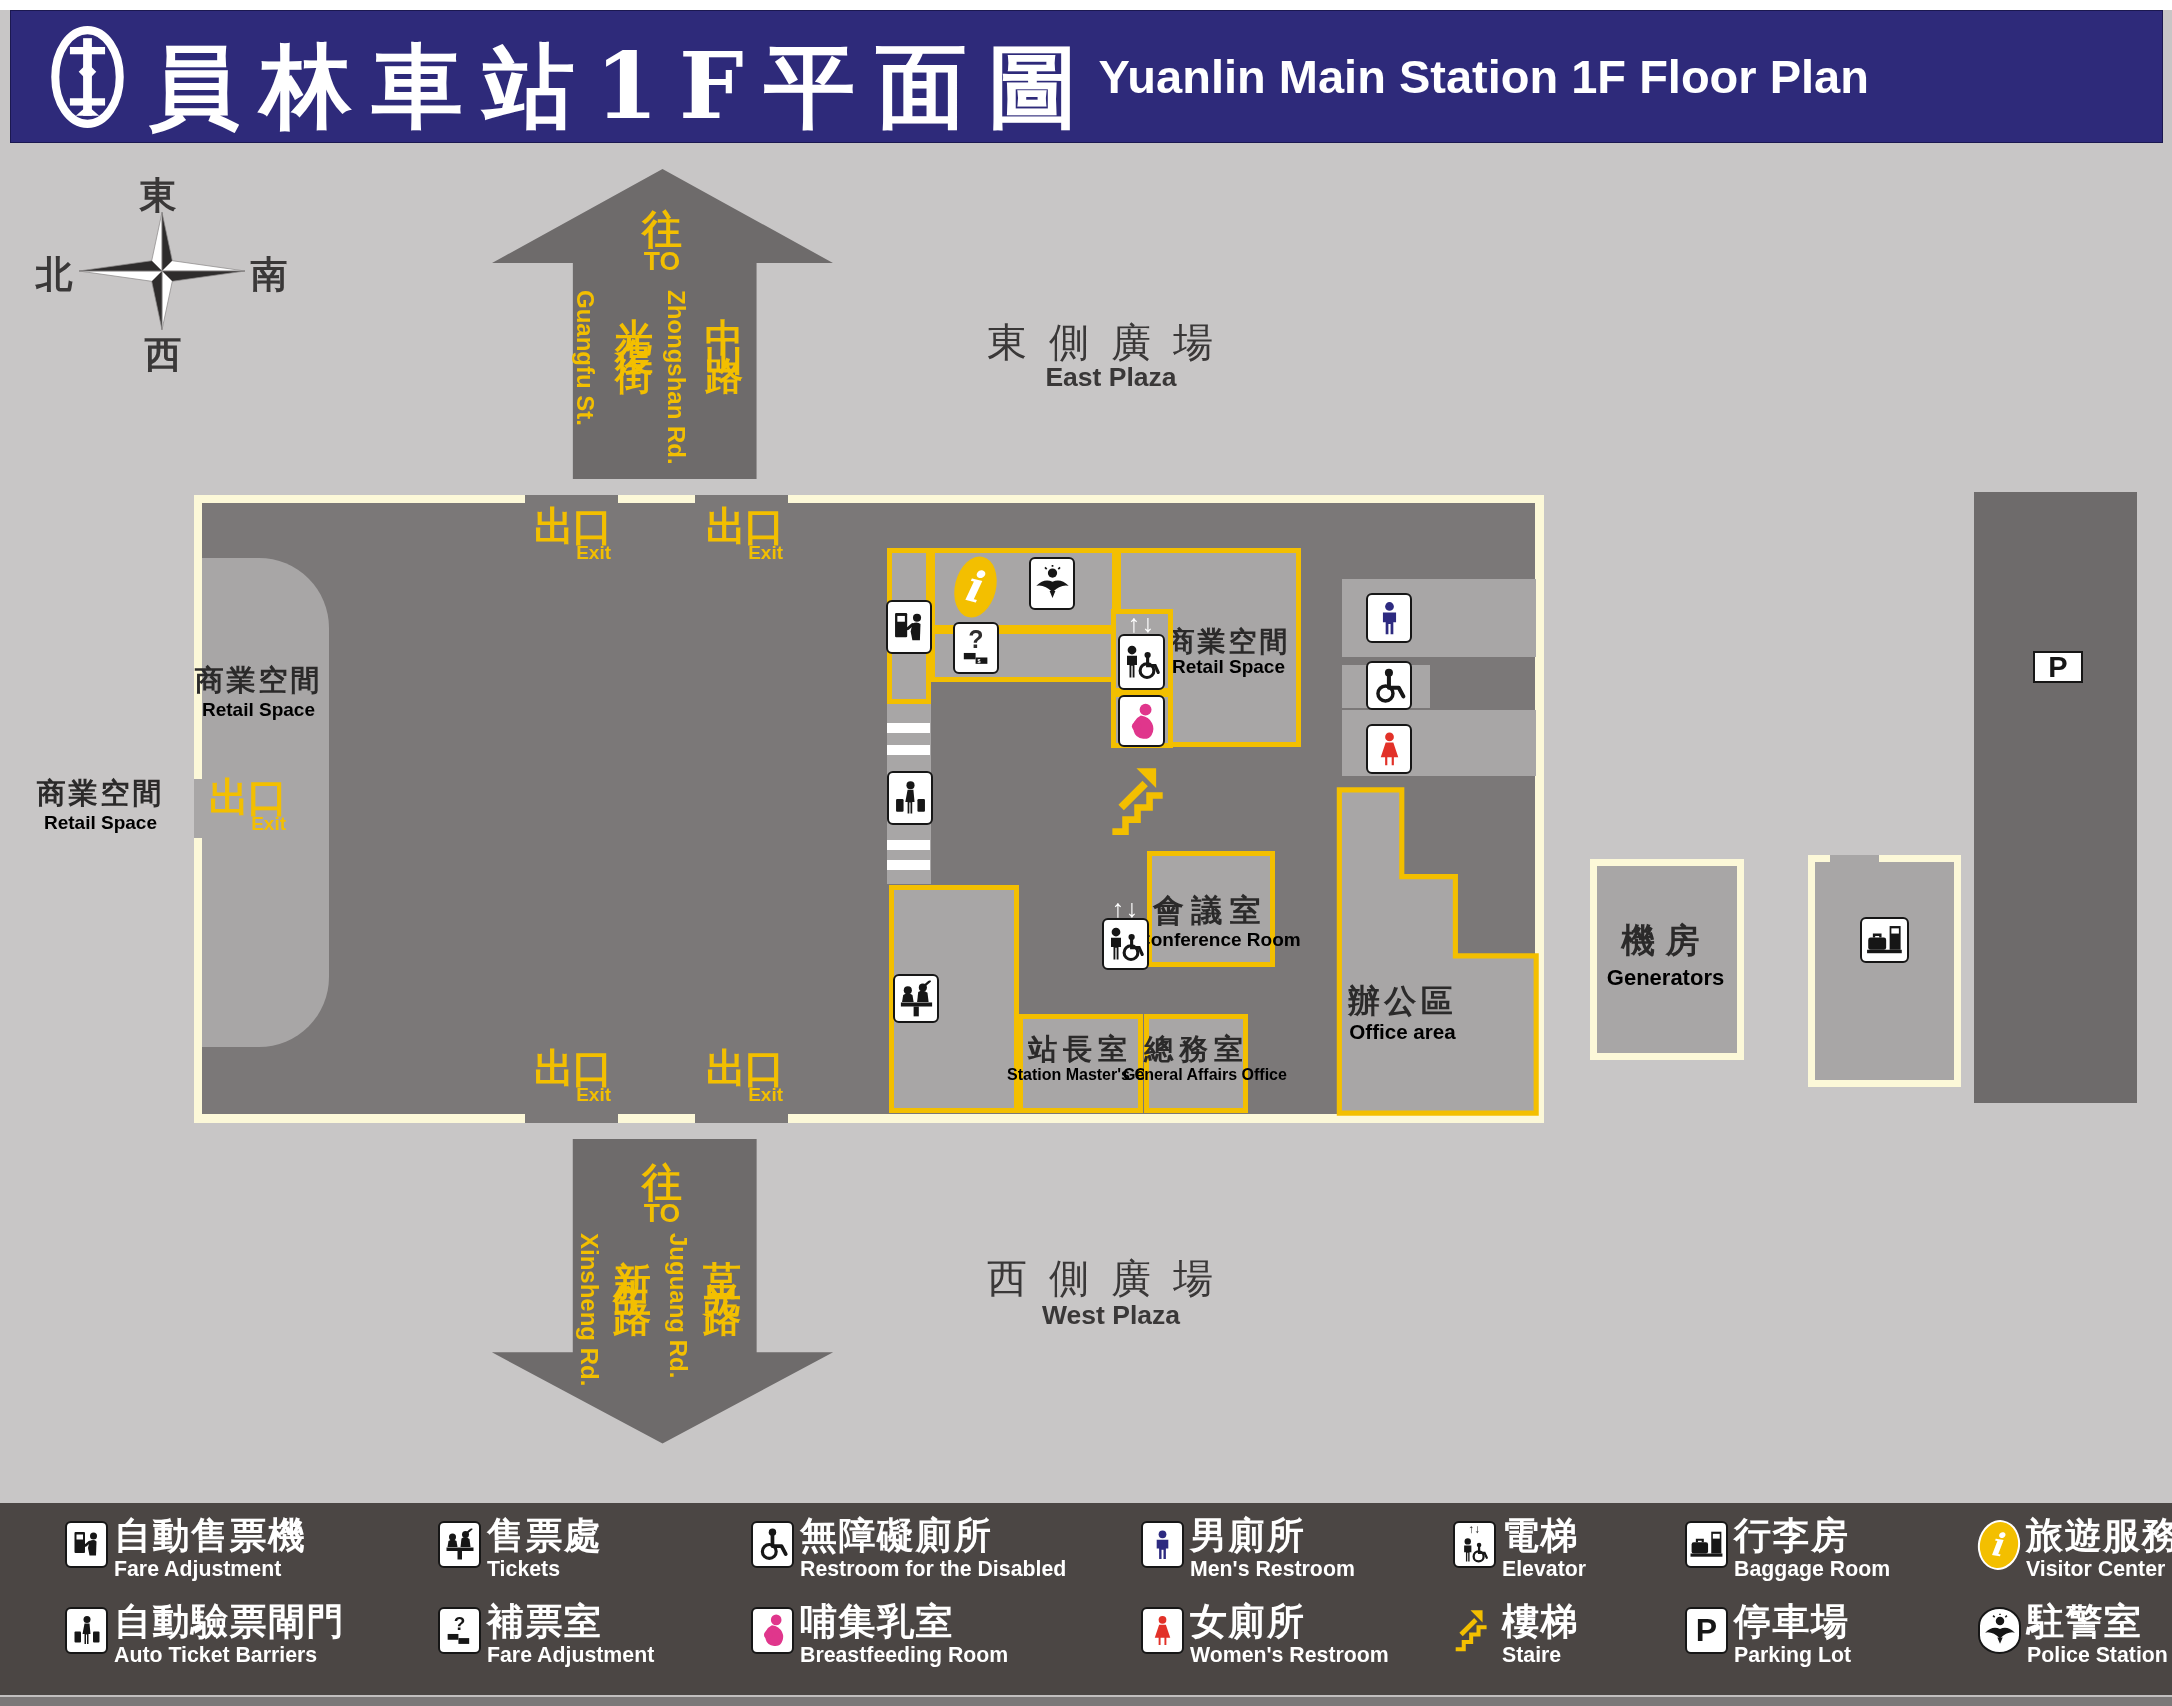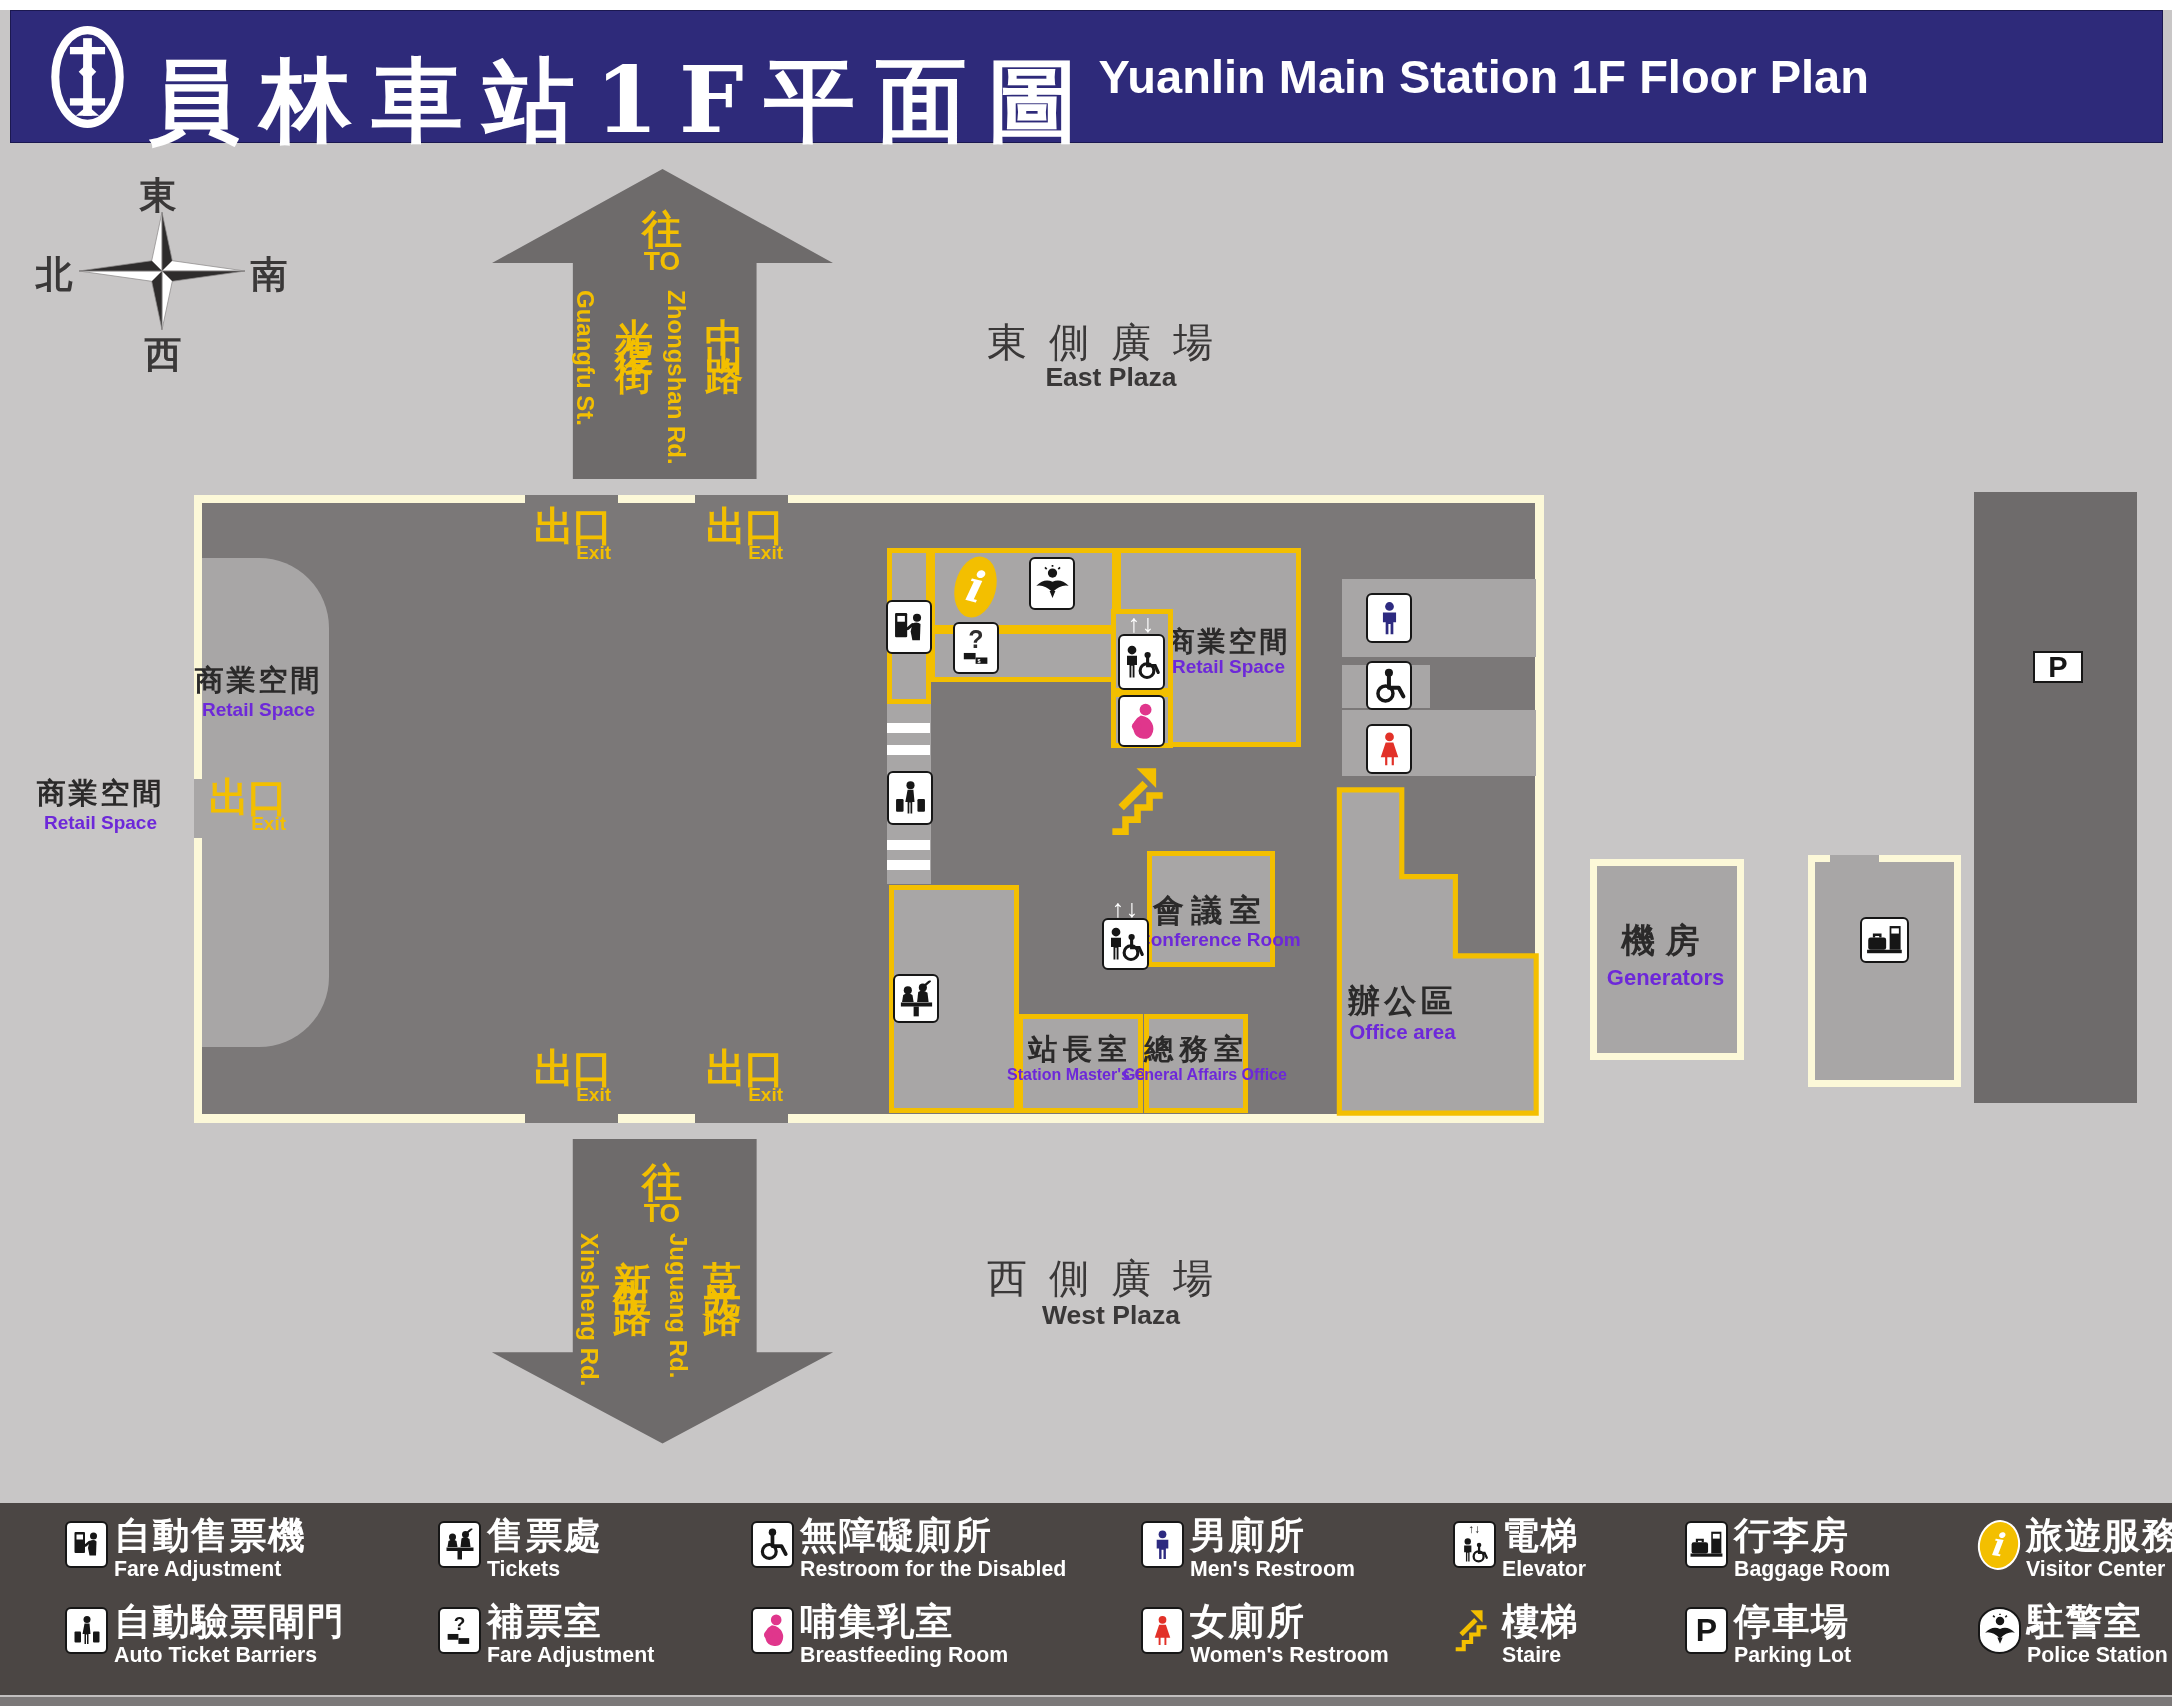--- a/index.html
+++ b/index.html
@@ -11,21 +11,21 @@
   
   .hdr{background:#2e2a7a;border:1.5px solid #1b1850;box-sizing:border-box;}
   .hdr-zh{color:#fff;font-family:"DejaVu Serif",serif;font-weight:bold;font-size:91px;letter-spacing:20.6px;white-space:nowrap;}
   .hdr-en{color:#fff;font-weight:bold;font-size:47px;white-space:nowrap;}
   
   .plaza-zh{font-size:40px;font-weight:normal;letter-spacing:22px;color:#3a3838;white-space:nowrap;}
   .plaza-en{font-size:26.5px;font-weight:bold;color:#3a3838;white-space:nowrap;}
   .room{background:#a8a6a6;border:5.2px solid #f3bf00;box-sizing:border-box;}
   .zone{background:#a8a6a6;}
   .rl-zh{font-size:29px;font-weight:bold;letter-spacing:2.9px;color:#2b2a2a;white-space:nowrap;}
-  .rl-en{font-size:19px;font-weight:bold;color:#6d28d9;white-space:nowrap;}
+  .rl-en{font-size:19px;font-weight:bold;color:#000000;white-space:nowrap;}
   .cream-box{border:7.4px solid #fcf8d8;background:#a8a6a6;box-sizing:border-box;}
   
   .arrow-txt{color:#f3bf00;font-weight:bold;}
   .vzh{writing-mode:vertical-rl;text-orientation:upright;font-size:38px;letter-spacing:19px;font-weight:bold;color:#f3bf00;}
   .ven{writing-mode:vertical-rl;font-size:24px;font-weight:bold;color:#f3bf00;white-space:nowrap;}
   
   .icon-box{background:#fff;border:2.9px solid #161616;border-radius:5.9px;box-sizing:border-box;
             display:flex;align-items:center;justify-content:center;}
   .exit-ic{color:#f3bf00;font-weight:bold;line-height:1;}
   .exit-zh{font-size:40px;letter-spacing:-1.5px;}
@@ -123,21 +123,21 @@
 
   <div class="abs hdr" style="left:9.6px;top:9.6px;width:2153px;height:133px">
     <svg class="abs" style="left:38px;top:14.7px" width="77" height="104" viewBox="0 0 104 142">
       <ellipse cx="52" cy="71" rx="44" ry="64" fill="none" stroke="#fff" stroke-width="11"></ellipse>
       <rect x="46" y="18" width="12" height="106" fill="#fff"></rect>
       <rect x="28" y="30" width="48" height="10" fill="#fff"></rect>
       <rect x="28" y="100" width="48" height="10" fill="#fff"></rect>
       <path d="M52 52 l12 12 -12 12 -12 -12 z" fill="#fff"></path>
       <path d="M36 124 h32 l-16 -14 z" fill="#fff"></path>
     </svg>
-    <div class="abs hdr-zh" style="left:138px;top:29px">員林車站1F平面圖</div>
+    <div class="abs hdr-zh" style="left:138px;top:15px">員林車站1F平面圖</div>
     <div class="abs hdr-en" style="left:1088px;top:38px">Yuanlin Main Station 1F Floor Plan</div>
   </div>
 
   <svg class="abs" style="left:79px;top:212px" width="166" height="118" viewBox="0 0 226 160">
     <g stroke="#8c8a8a" stroke-width="1">
       <polygon points="113,0 113,80 99,66" fill="#fff"></polygon>
       <polygon points="113,0 113,80 127,66" fill="#2e2c2c"></polygon>
       <polygon points="226,80 113,80 127,66" fill="#fff"></polygon>
       <polygon points="226,80 113,80 127,94" fill="#2e2c2c"></polygon>
       <polygon points="113,160 113,80 127,94" fill="#fff"></polygon>

